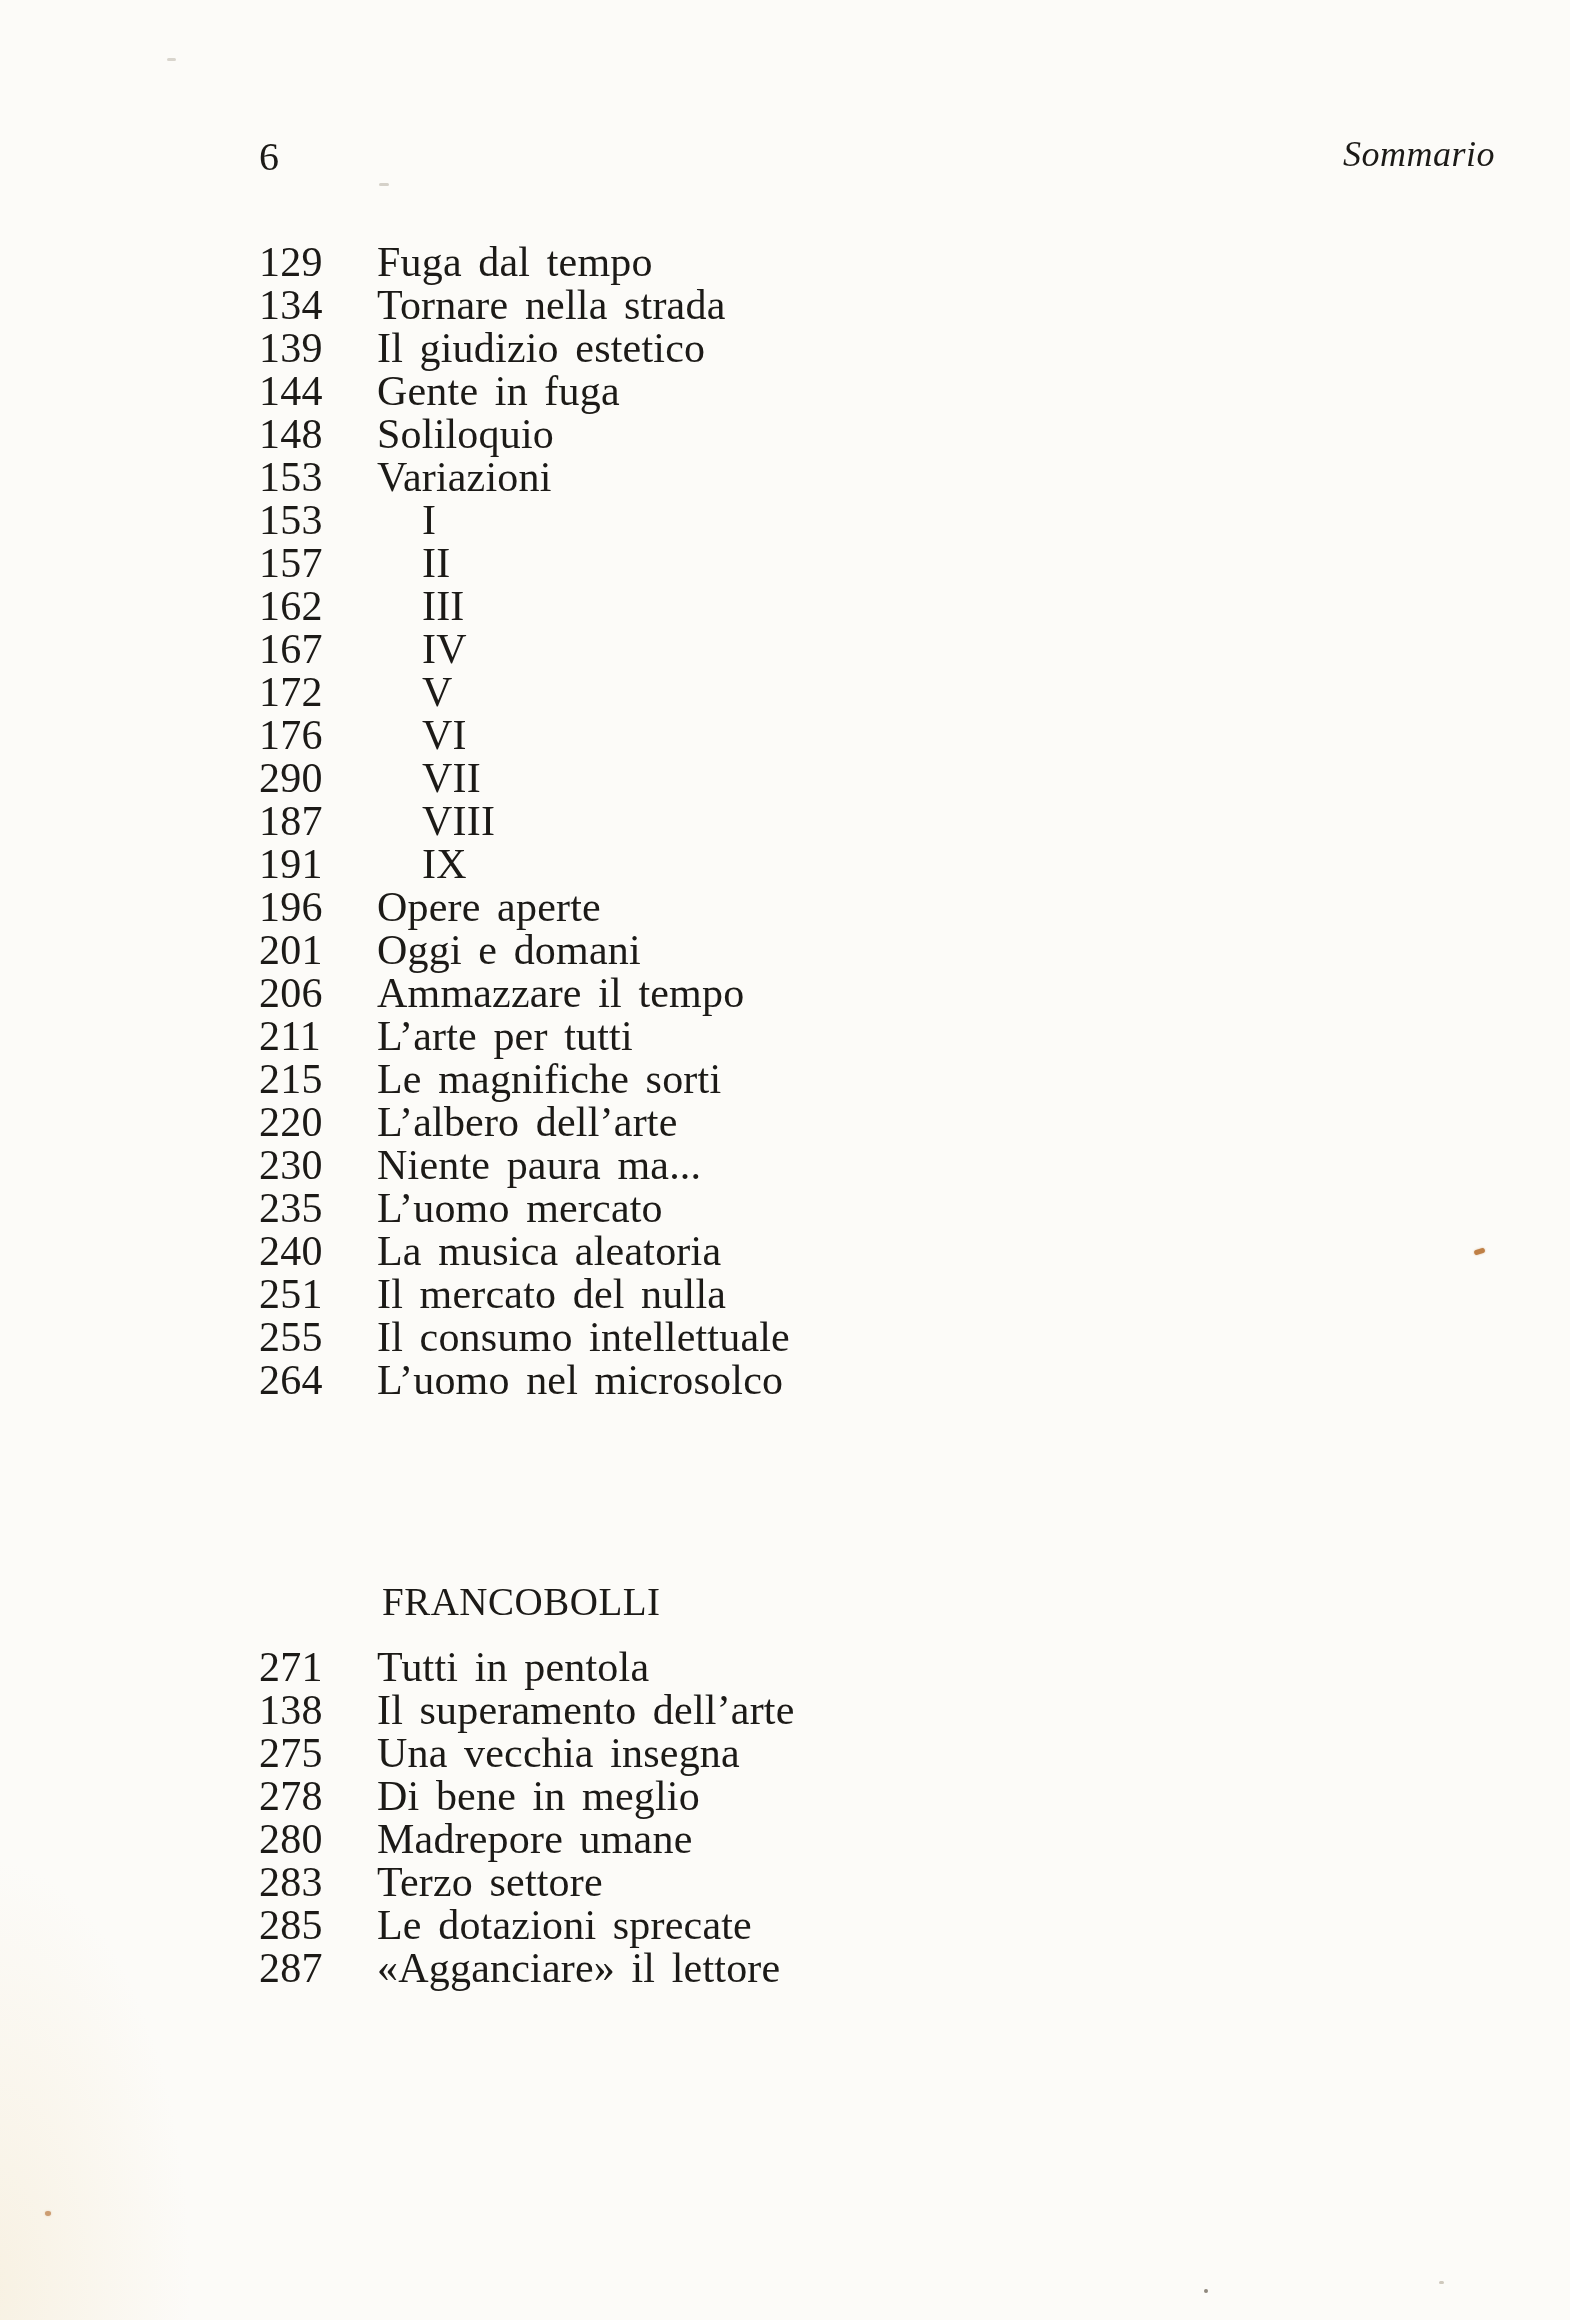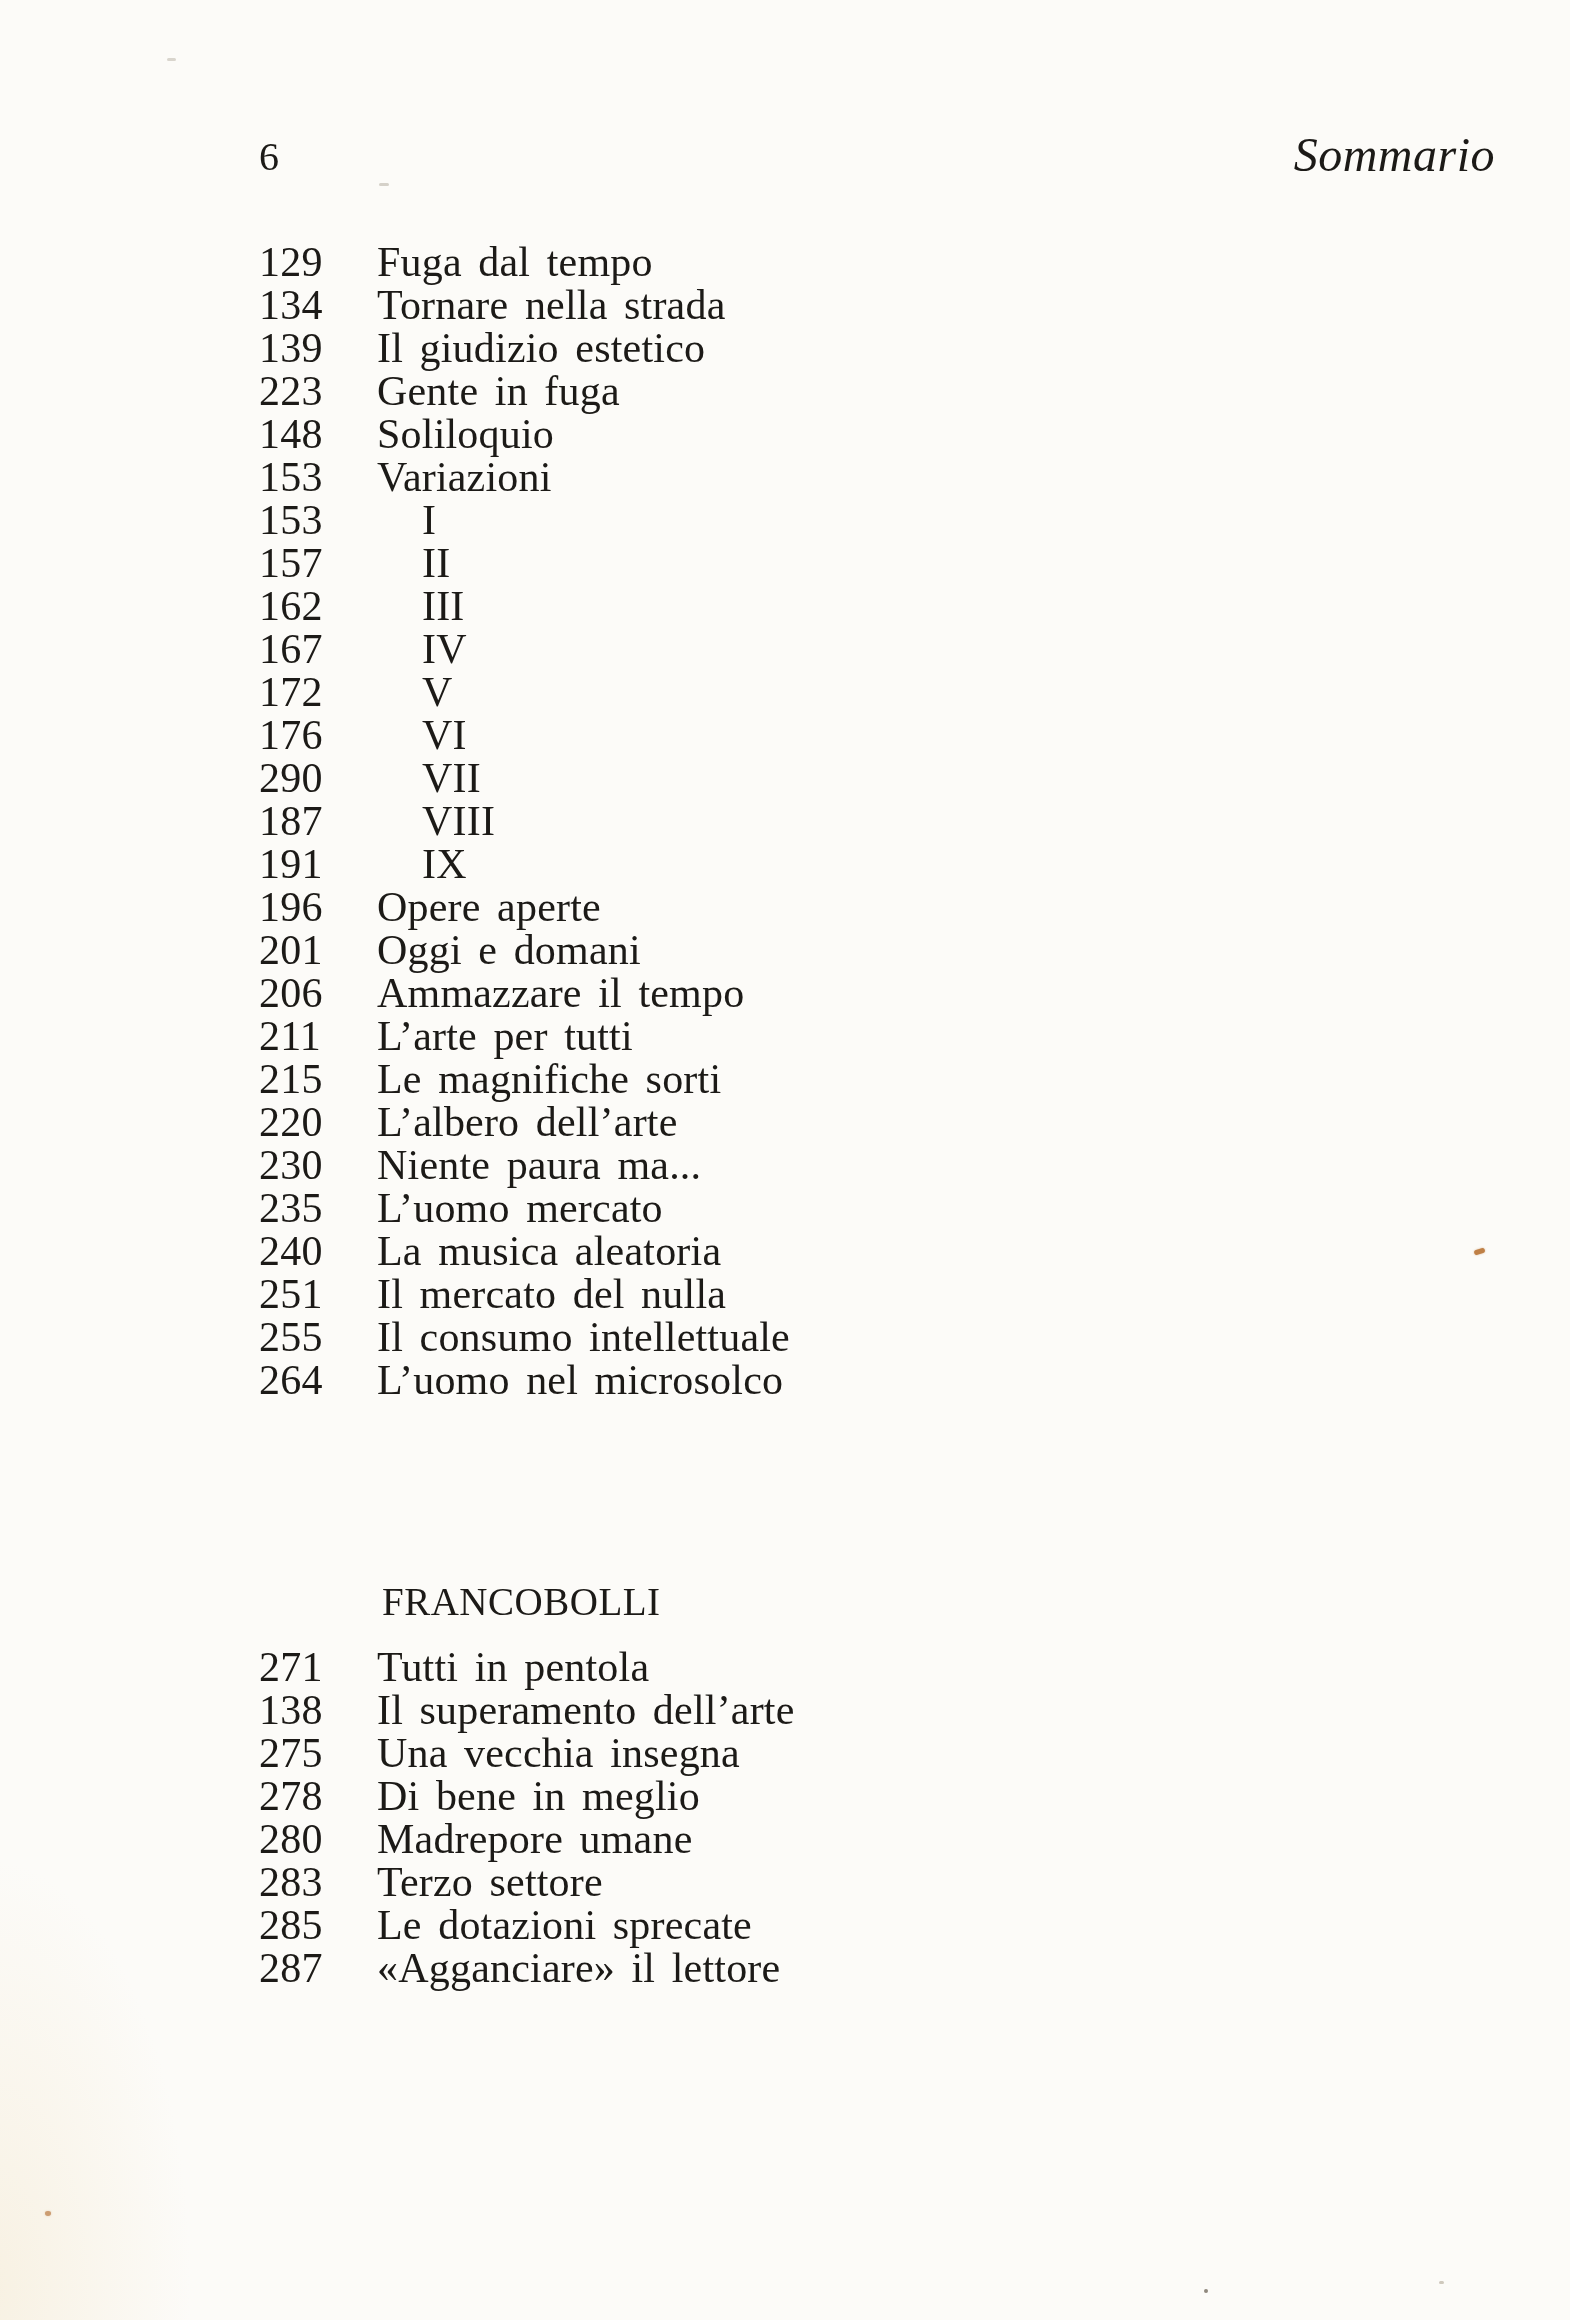--- a/index.html
+++ b/index.html
@@ -32,21 +32,21 @@
     position: absolute;
     left: 259px;
     top: 135px;
     font-size: 40px;
     line-height: 43px;
   }
   .running-title {
     position: absolute;
     right: 76px;
     top: 133px;
-    font-size: 48px;
+    font-size: 36px;
     line-height: 43px;
     font-style: italic;
     letter-spacing: 0.5px;
   }
 
   .toc-list {
     position: absolute;
     left: 259px;
   }
   .toc-list.main   { top: 241px; }
@@ -132,21 +132,21 @@
       <div class="toc-row">
       <span class="num">129</span><span class="title">Fuga dal tempo</span>
     </div>
       <div class="toc-row">
       <span class="num">134</span><span class="title">Tornare nella strada</span>
     </div>
       <div class="toc-row">
       <span class="num">139</span><span class="title">Il giudizio estetico</span>
     </div>
       <div class="toc-row">
-      <span class="num">223</span><span class="title">Gente in fuga</span>
+      <span class="num">144</span><span class="title">Gente in fuga</span>
     </div>
       <div class="toc-row">
       <span class="num">148</span><span class="title">Soliloquio</span>
     </div>
       <div class="toc-row">
       <span class="num">153</span><span class="title">Variazioni</span>
     </div>
       <div class="toc-row indented">
       <span class="num">153</span><span class="title">I</span>
     </div>

